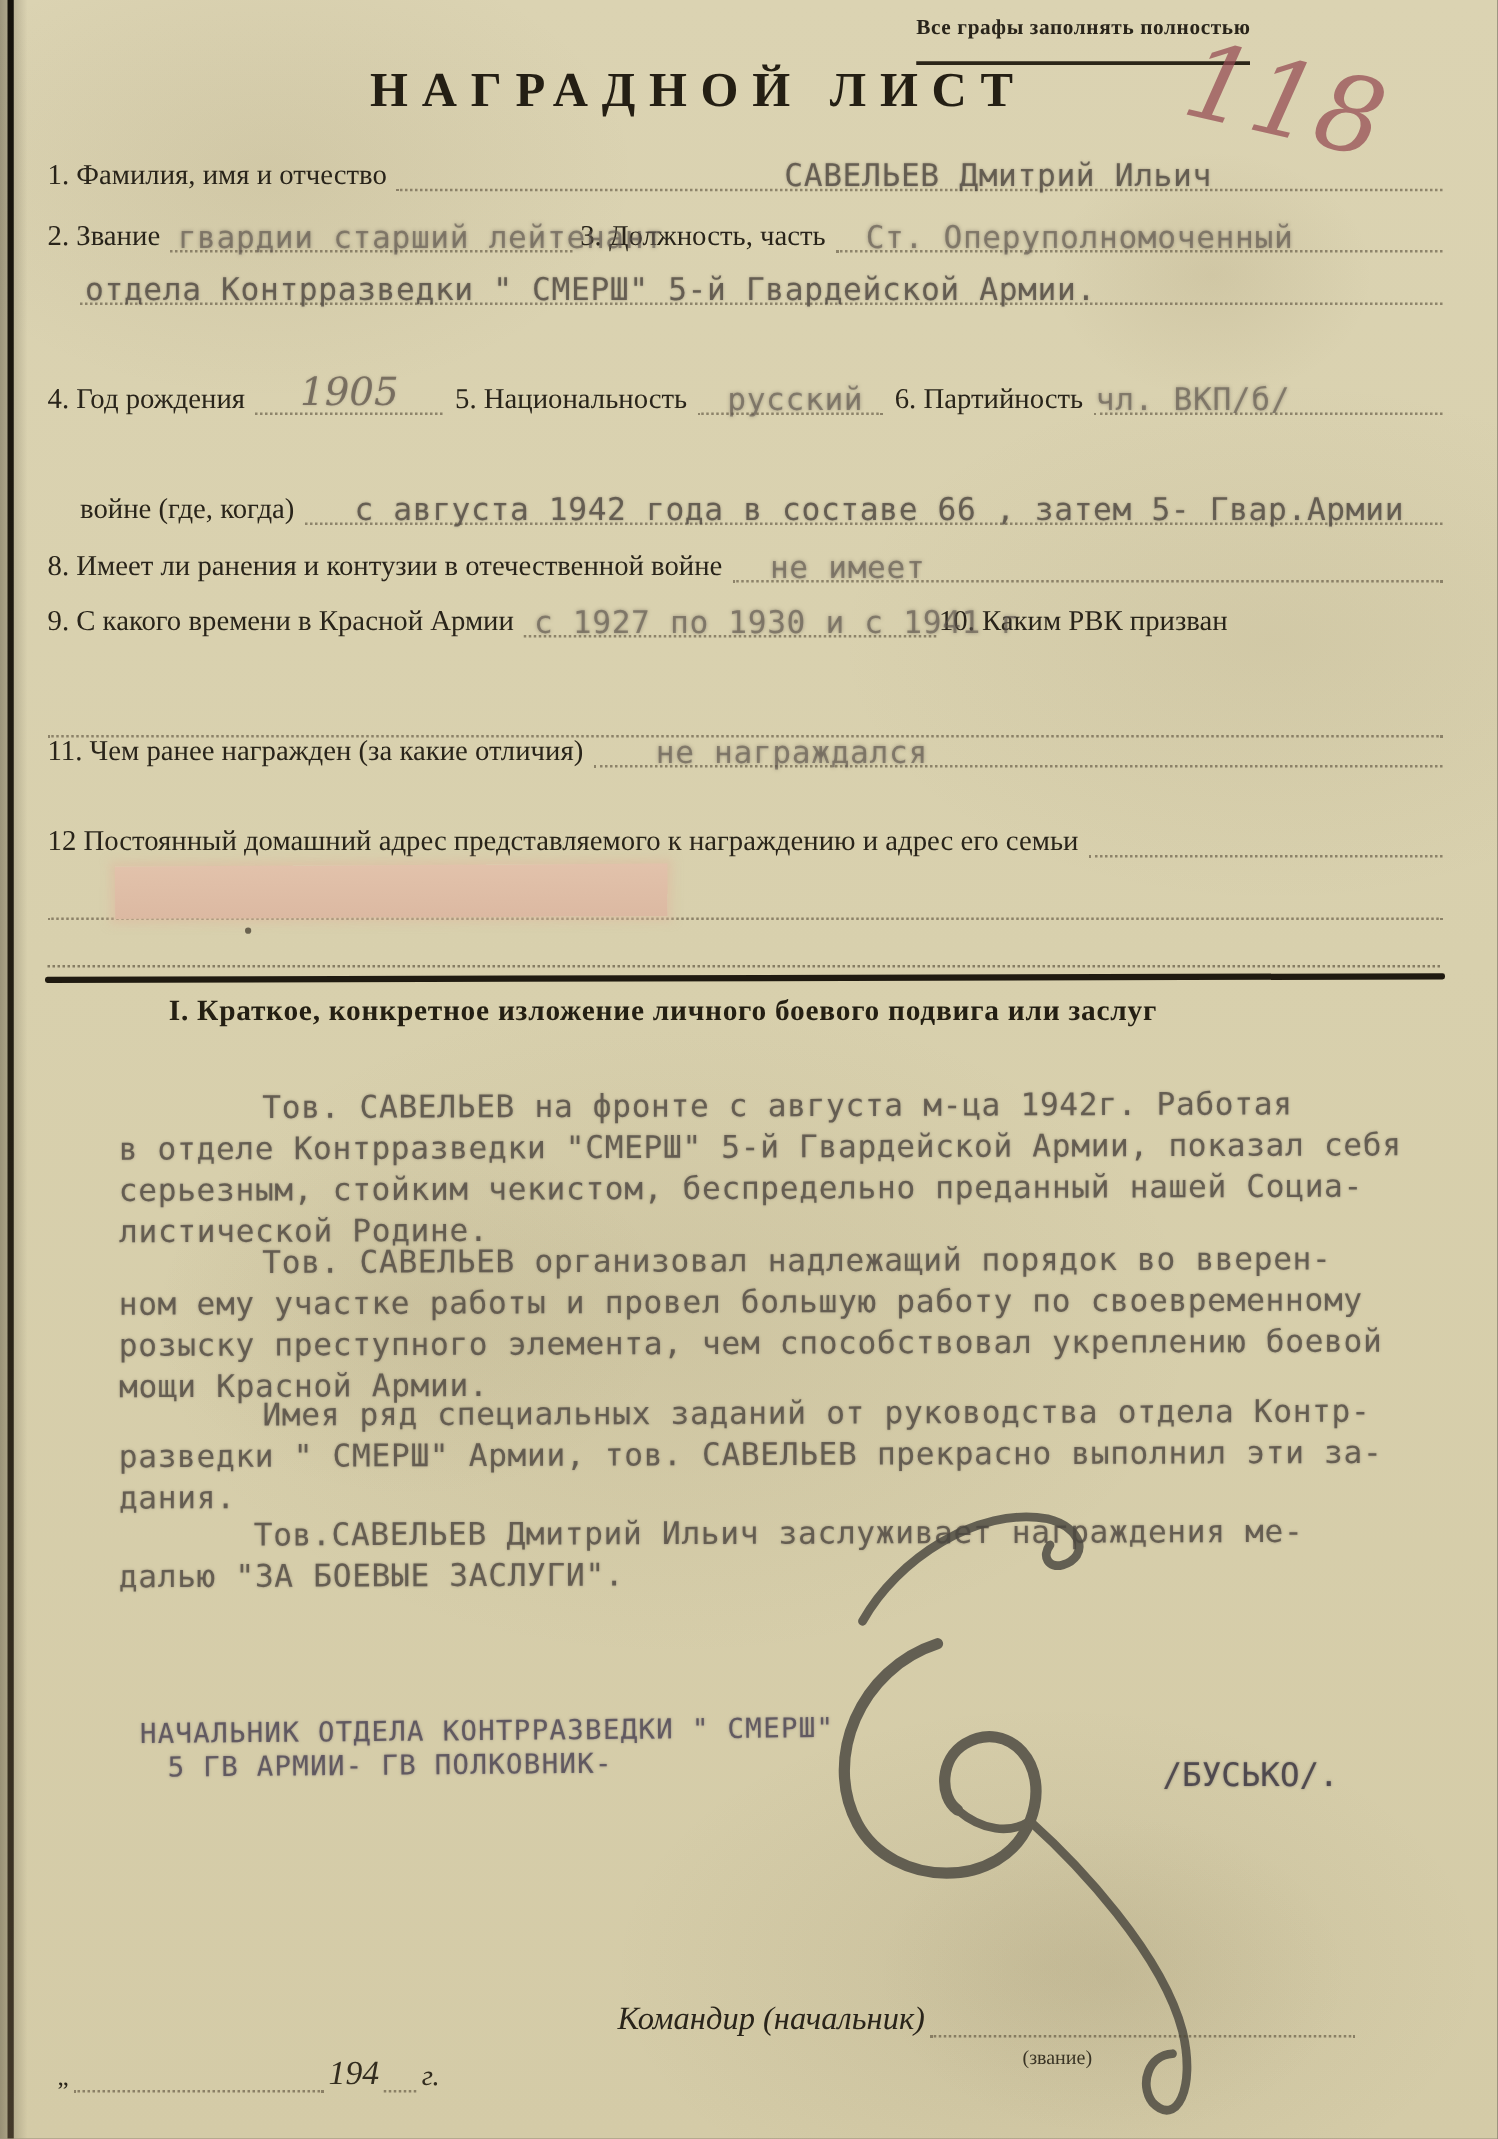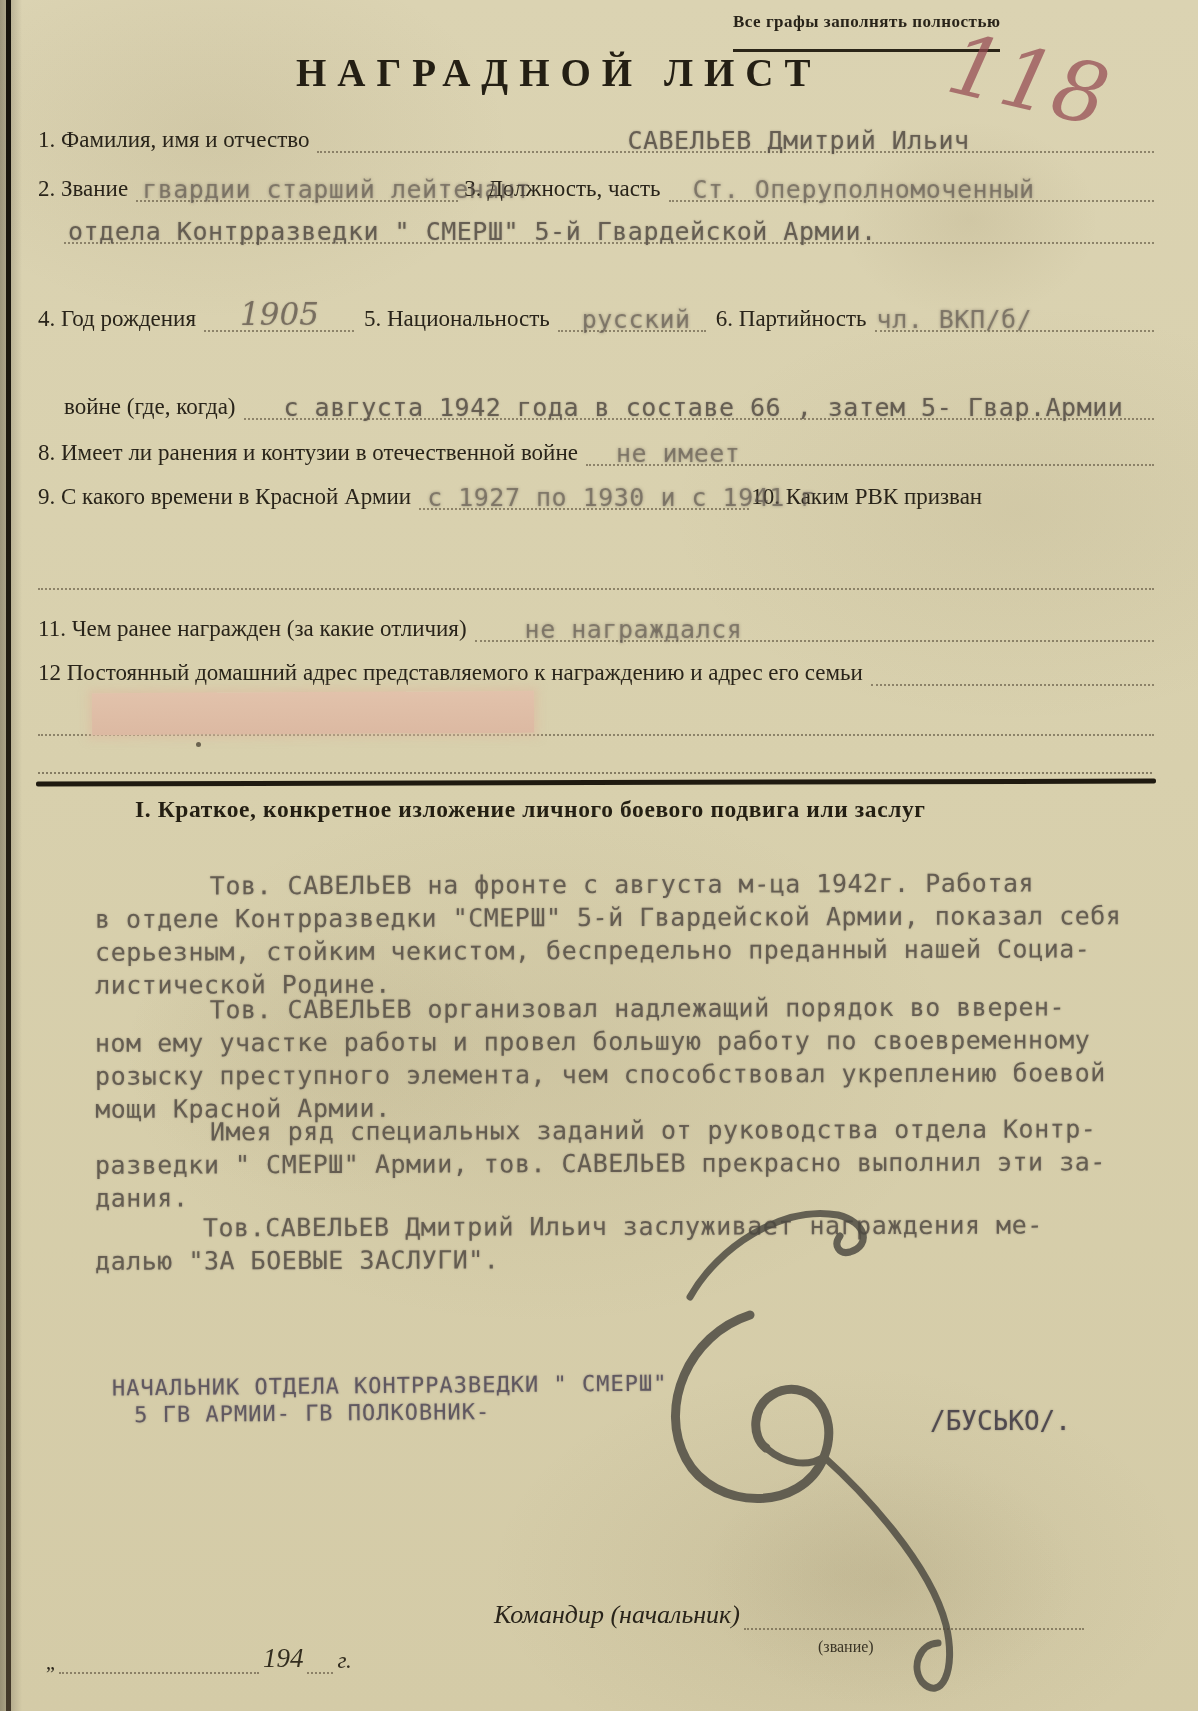--- a/index.html
+++ b/index.html
@@ -143,21 +143,21 @@
     <span class="fill" style="flex:0 0 330px;">
       <span class="val tw tw-dim" style="left:8px;">с 1927 по 1930 и с 1941 г</span>
     </span>
     <span class="lbl" style="padding-left:2px;">10. Каким РВК призван</span>
   </div>
 
   <div class="row" style="top:556px;">
     <span class="fill"></span>
   </div>
 
-  <div class="row" style="top:608px;">
+  <div class="row" style="top:580px;">
     <span class="lbl">11. Чем ранее награжден (за какие отличия)</span>
     <span class="fill">
       <span class="val tw tw-dim" style="left:50px;">не награждался</span>
     </span>
   </div>
 
   <div class="row" style="top:652px;">
     <span class="lbl">12 Постоянный домашний адрес представляемого к награждению и адрес его семьи</span>
     <span class="fill"></span>
   </div>

